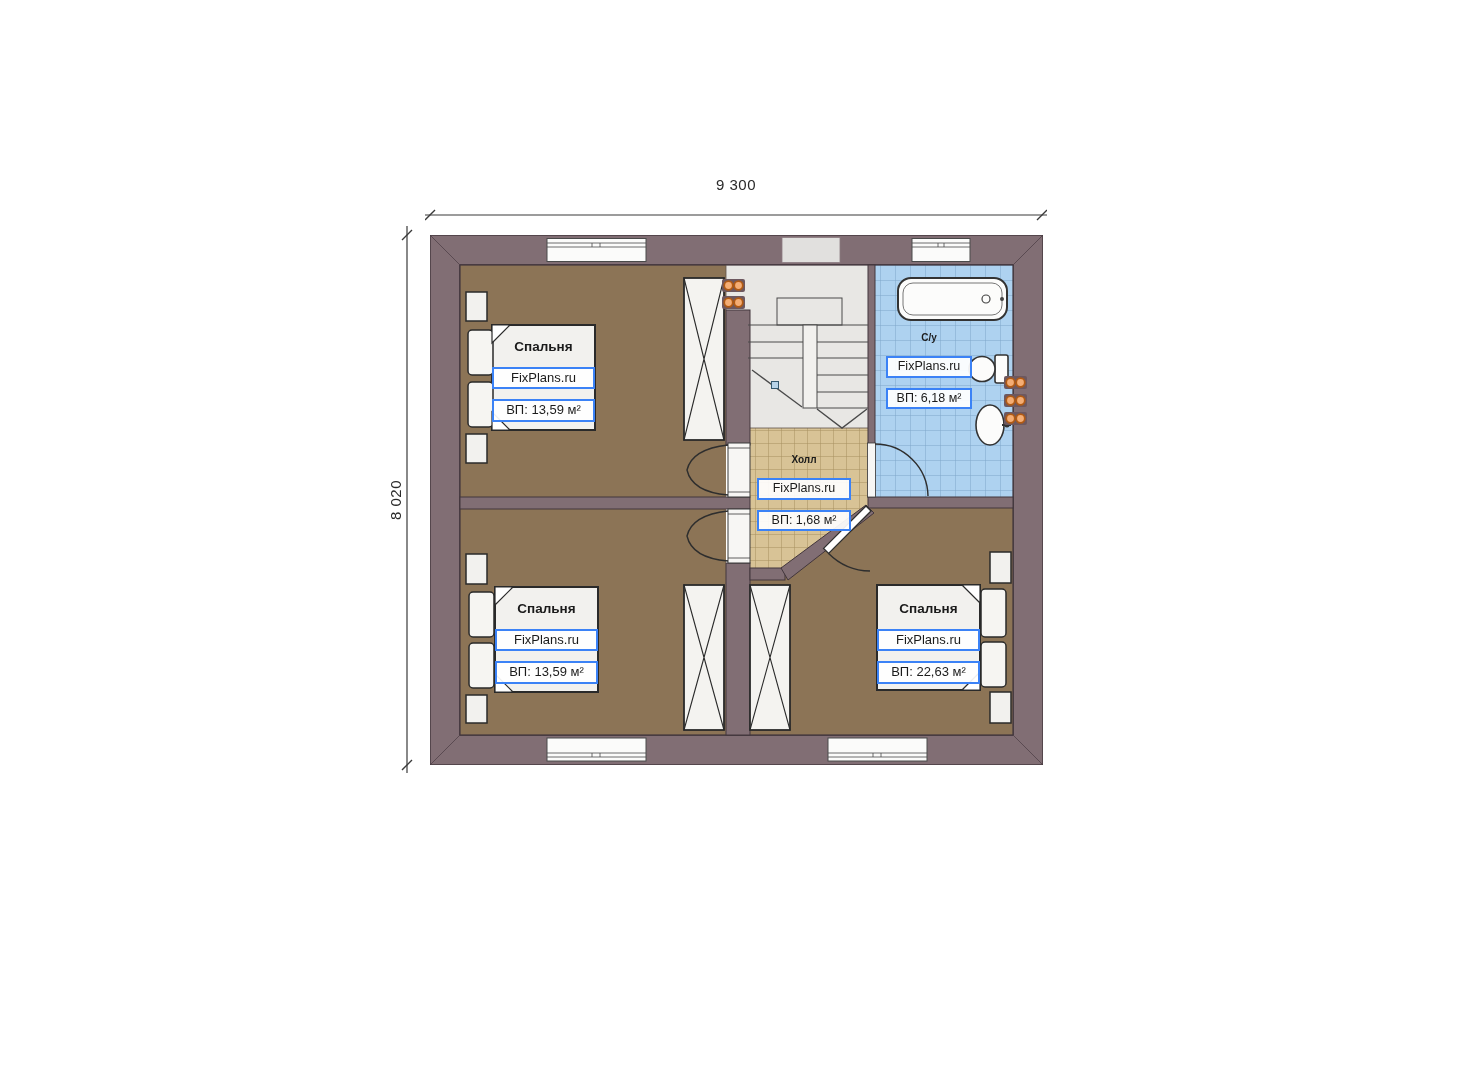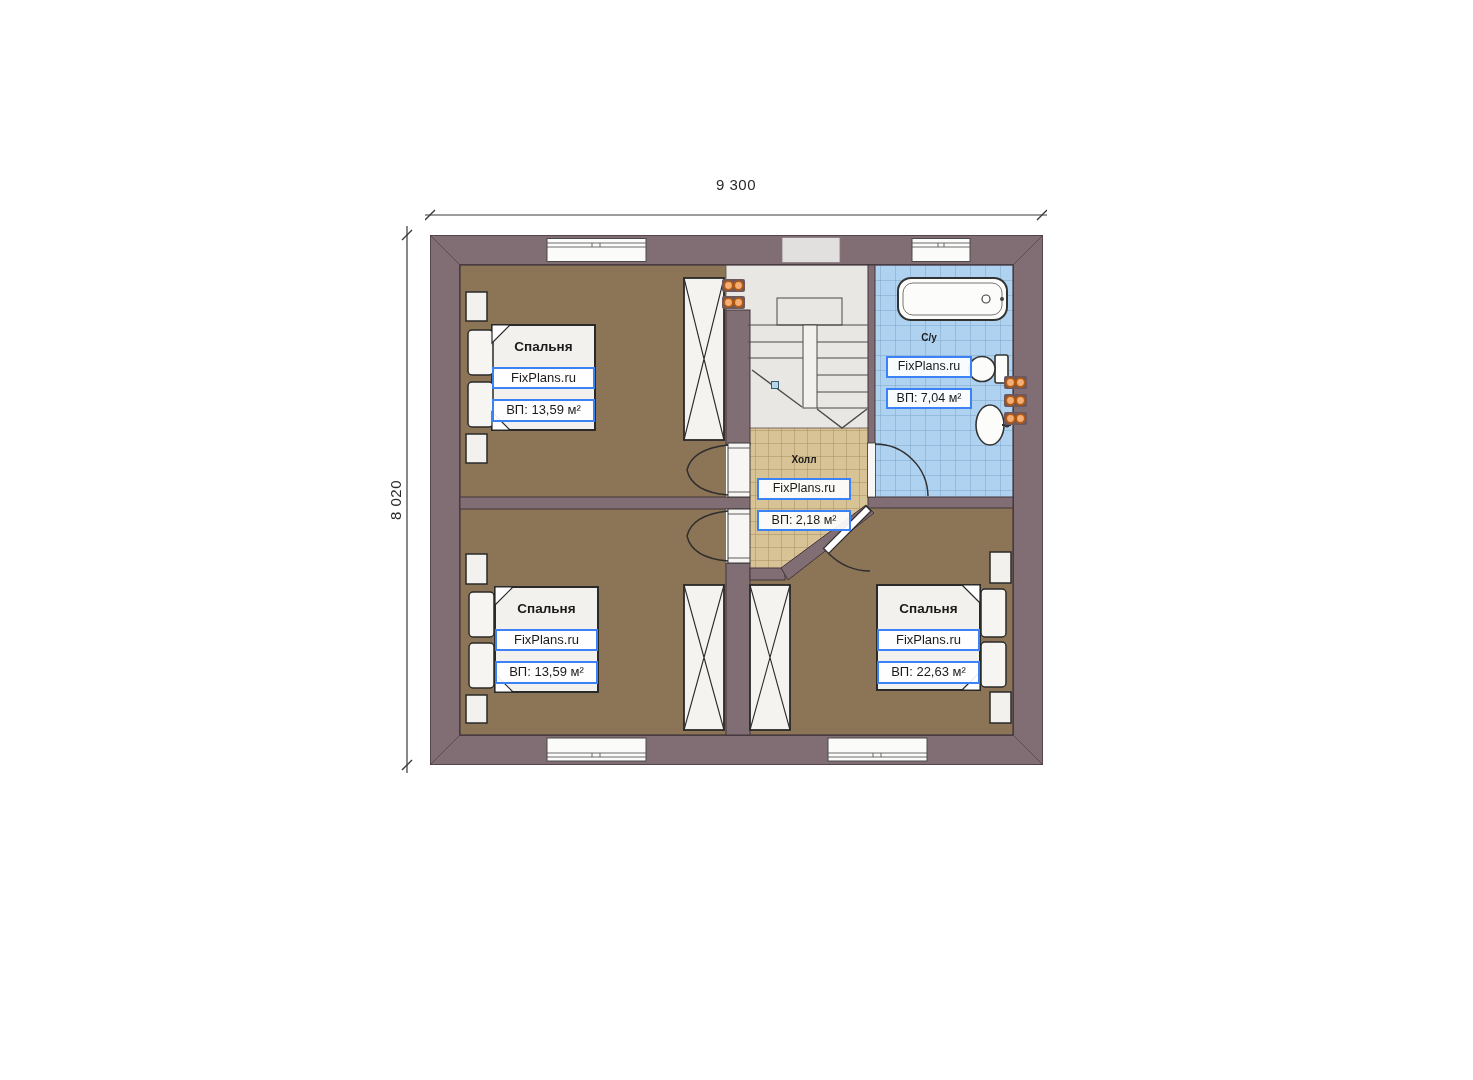--- a/index.html
+++ b/index.html
@@ -212,22 +212,22 @@
 
   <div class="label-stack" id="label-bedroom-br">
     <div class="room-name">Спальня</div>
     <div class="label-box">FixPlans.ru</div>
     <div class="label-box">ВП: 22,63 м²</div>
   </div>
 
   <div class="label-stack small" id="label-bathroom">
     <div class="room-name">С/у</div>
     <div class="label-box">FixPlans.ru</div>
-    <div class="label-box">ВП: 7,04 м²</div>
+    <div class="label-box">ВП: 6,18 м²</div>
   </div>
 
   <div class="label-stack small" id="label-hall">
     <div class="room-name">Холл</div>
     <div class="label-box">FixPlans.ru</div>
-    <div class="label-box">ВП: 2,18 м²</div>
+    <div class="label-box">ВП: 1,68 м²</div>
   </div>
 
 </div>
 
 </body></html>

